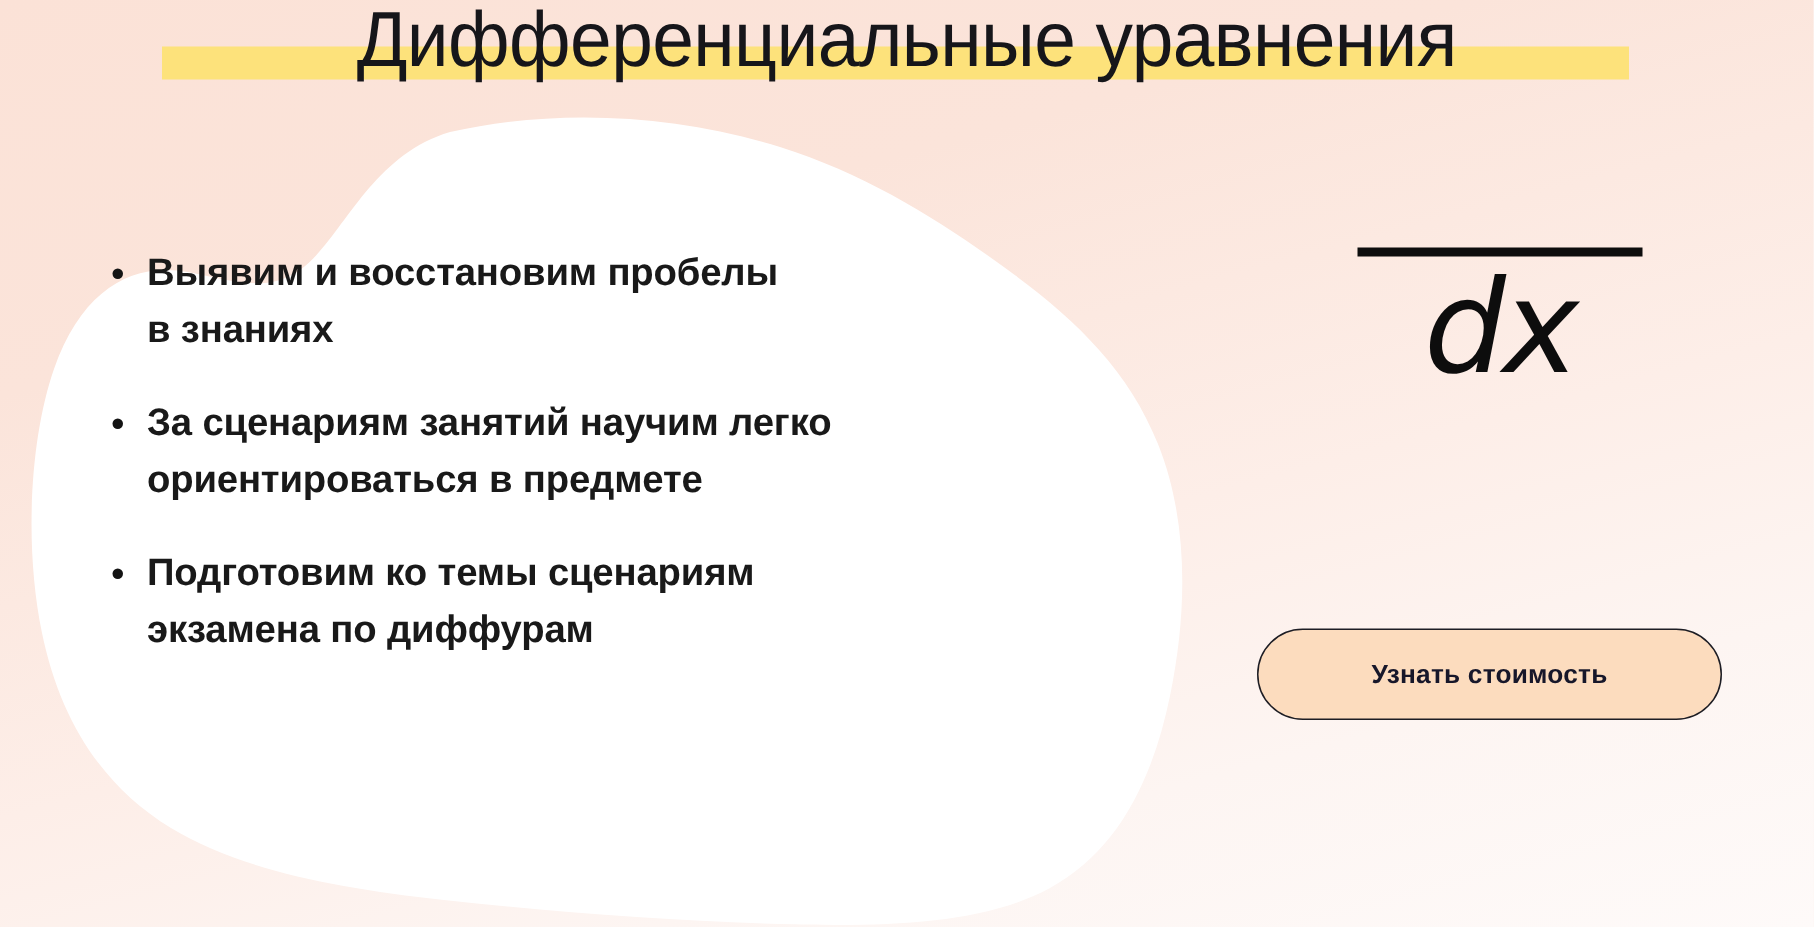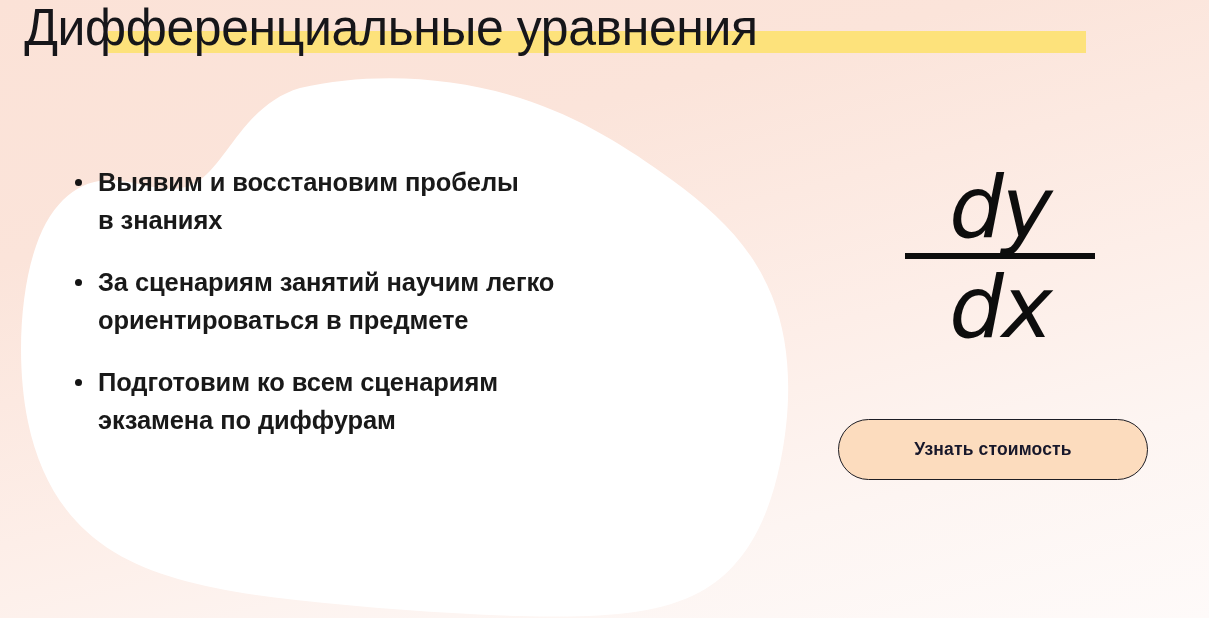--- a/index.html
+++ b/index.html
@@ -28,21 +28,21 @@
                 #fefaf9 100%);
   }
 
   
   .title-wrap {
     position: absolute;
     left: 0;
     top: 0;
     width: 1209px;
     height: 70px;
-    text-align: left;
+    text-align: center;
     pointer-events: none;
   }
   .title-highlight {
     position: absolute;
     left: 108px;
     top: 31px;
     width: 978px;
     height: 22px;
     background: #fde27b;
     z-index: 1;
@@ -190,26 +190,25 @@
       <span class="bullet-text">Выявим и восстановим пробелы
 в знаниях</span>
     </li>
     <li class="bullet-item">
       <span class="bullet-dot"></span>
       <span class="bullet-text">За сценариям занятий научим легко
 ориентироваться в предмете</span>
     </li>
     <li class="bullet-item">
       <span class="bullet-dot"></span>
-      <span class="bullet-text">Подготовим ко всем сценариям
+      <span class="bullet-text">Подготовим ко темы сценариям
 экзамена по диффурам</span>
     </li>
   </ul>
 
   <div class="formula">
-    <div class="formula-num">dy</div>
     <div class="formula-bar"></div>
     <div class="formula-den">dx</div>
   </div>
 
   <button class="cta-button">Узнать стоимость</button>
 
 </div>
 
 </body></html>

